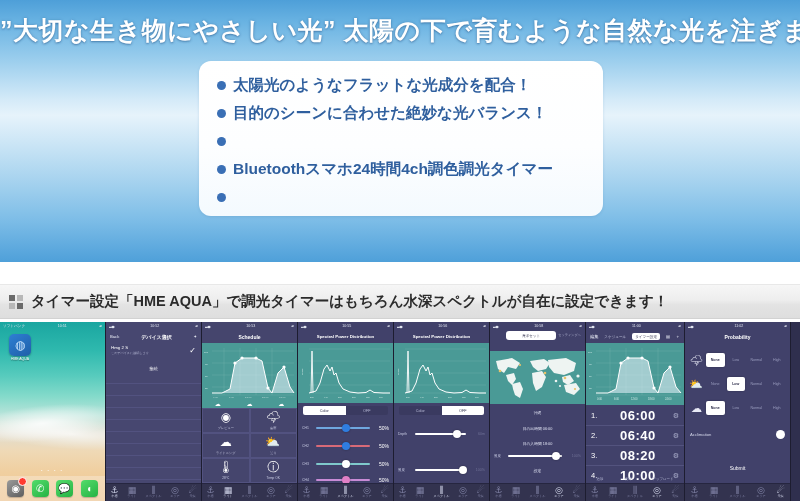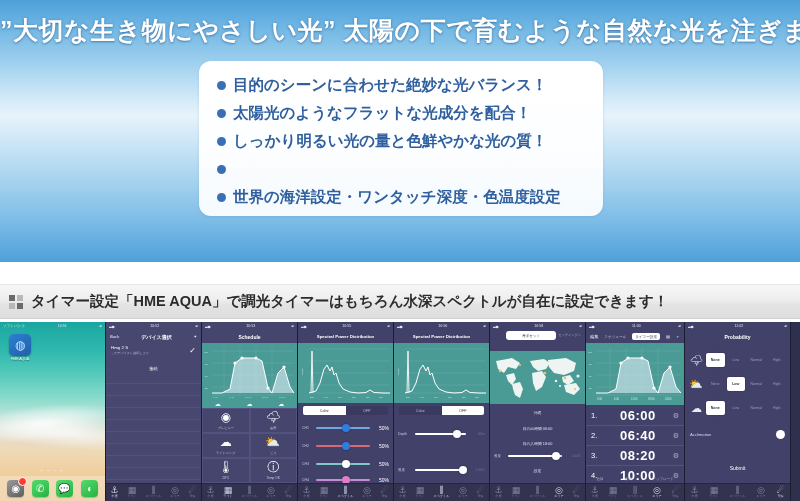--- a/index.html
+++ b/index.html
@@ -221,36 +221,35 @@
 
 <div class="page">
 
   <div class="hero">
     <div class="hero-title">”大切な生き物にやさしい光” 太陽の下で育むような自然な光を注ぎます</div>
 
     <div class="bullet-card">
       <div class="bullet-list">
         <div class="bullet-row">
           <span class="bullet-dot"></span>
-          <span class="bullet-text">目的のシーンに合わせた絶妙な光バランス！</span>
-        </div>
-        <div class="bullet-row">
-          <span class="bullet-dot"></span>
           <span class="bullet-text">太陽光のようなフラットな光成分を配合！</span>
         </div>
         <div class="bullet-row">
           <span class="bullet-dot"></span>
-          <span class="bullet-text">しっかり明るい光の量と色鮮やかな光の質！</span>
+          <span class="bullet-text">目的のシーンに合わせた絶妙な光バランス！</span>
         </div>
         <div class="bullet-row">
           <span class="bullet-dot"></span>
         </div>
         <div class="bullet-row">
           <span class="bullet-dot"></span>
-          <span class="bullet-text">世界の海洋設定・ワンタッチ深度・色温度設定</span>
+          <span class="bullet-text">Bluetoothスマホ24時間4ch調色調光タイマー</span>
+        </div>
+        <div class="bullet-row">
+          <span class="bullet-dot"></span>
         </div>
       </div>
     </div>
   </div>
 
   <div class="section-bar">
     <span class="grid-icon">
       <i></i>
         <i class="light"></i>
         <i class="light"></i>

